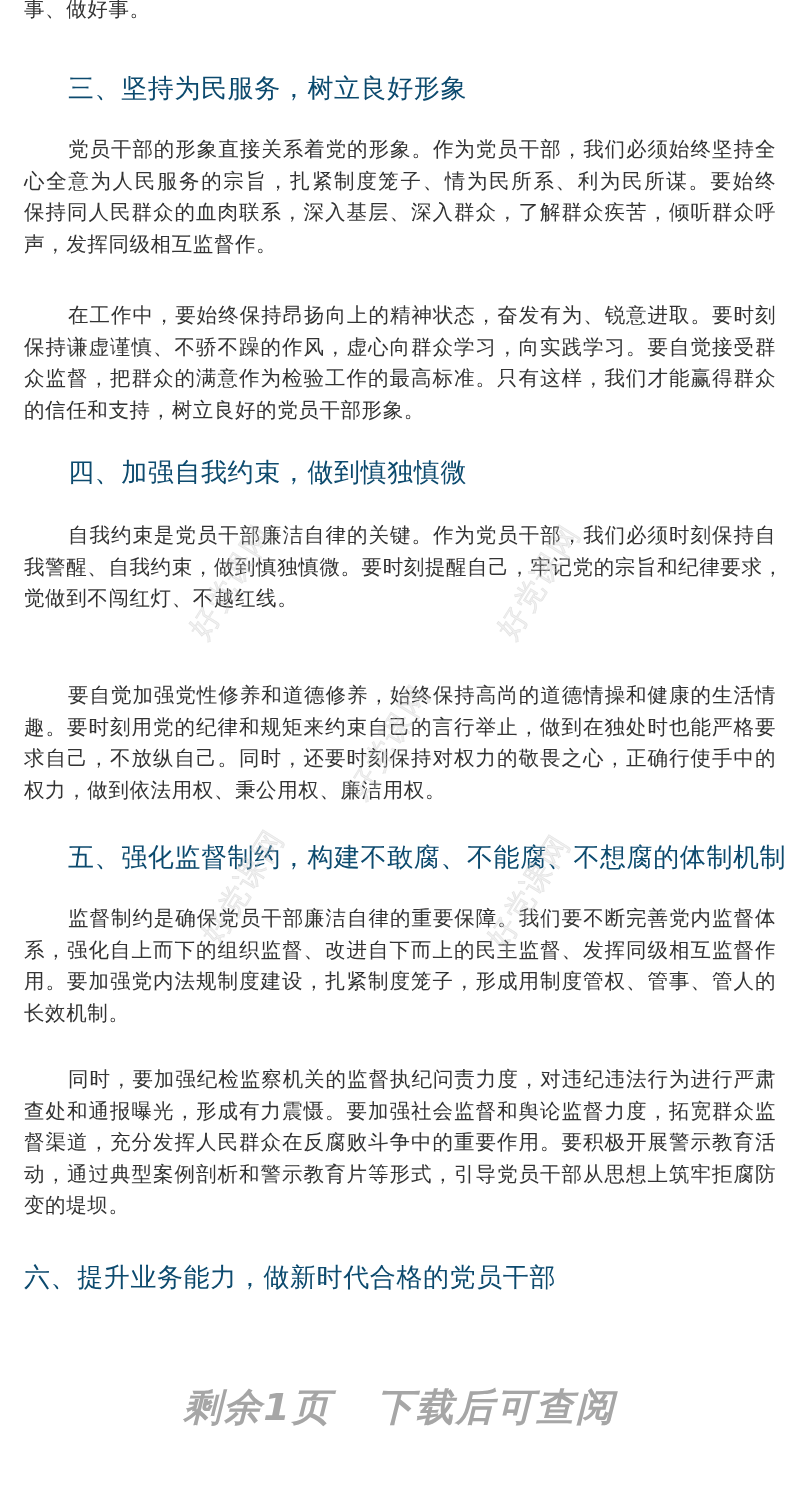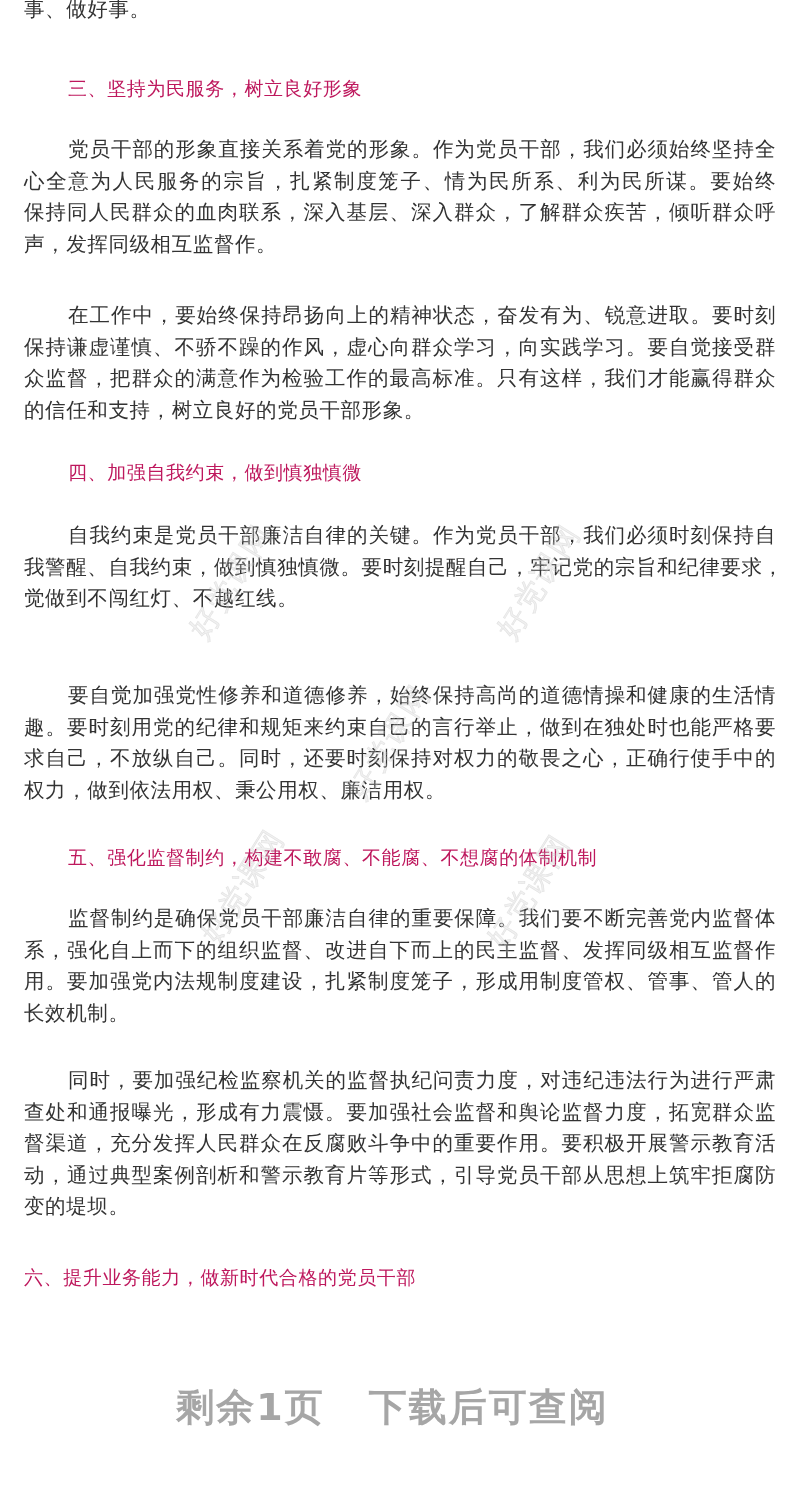--- a/index.html
+++ b/index.html
@@ -40,49 +40,50 @@
       text-align-last: justify;
     }
     .line-block .ln.last {
       text-align-last: left;
     }
     .indent {
       padding-left: 44px;
     }
     .heading {
       position: absolute;
-      font-size: 19px;
+      font-size: 26px;
       line-height: 31.5px;
       letter-spacing: 0.6px;
-      color: #be185d;
+      color: #0c4a6e;
       white-space: nowrap;
     }
     .watermark {
       position: absolute;
       font-family: "DejaVu Sans", sans-serif;
       font-size: 30px;
       color: rgba(200, 200, 200, 0.28);
       transform: rotate(-58deg);
       transform-origin: left top;
       white-space: nowrap;
       letter-spacing: 2px;
       pointer-events: none;
       -webkit-text-stroke: 0.6px rgba(190,190,190,0.35);
     }
     .footer-banner {
       position: absolute;
-      left: 1px;
+      left: 8px;
       top: 1382px;
       width: 783px;
       text-align: center;
       font-family: "DejaVu Sans", "Liberation Sans", sans-serif;
       font-weight: bold;
       font-size: 38px;
       color: #a6a6a6;
       letter-spacing: 2px;
+      font-style: italic;
     }
     .footer-banner .gap {
       display: inline-block;
       width: 44px;
     }
   </style>
 </head>
 <body>
 
 <div class="page">
@@ -124,21 +125,21 @@
 
   <div class="heading" style="left:68px; top:842px;">五、强化监督制约，构建不敢腐、不能腐、不想腐的体制机制</div>
 
   <div class="line-block" style="top:903px;">
     <span class="ln indent">监督制约是确保党员干部廉洁自律的重要保障。我们要不断完善党内监督体</span>
     <span class="ln">系，强化自上而下的组织监督、改进自下而上的民主监督、发挥同级相互监督作</span>
     <span class="ln">用。要加强党内法规制度建设，扎紧制度笼子，形成用制度管权、管事、管人的</span>
     <span class="ln last">长效机制。</span>
   </div>
 
-  <div class="line-block" style="top:1065px;">
+  <div class="line-block" style="top:1065px;font-family:Liberation Mono, monospace;">
     <span class="ln indent">同时，要加强纪检监察机关的监督执纪问责力度，对违纪违法行为进行严肃</span>
     <span class="ln">查处和通报曝光，形成有力震慑。要加强社会监督和舆论监督力度，拓宽群众监</span>
     <span class="ln">督渠道，充分发挥人民群众在反腐败斗争中的重要作用。要积极开展警示教育活</span>
     <span class="ln">动，通过典型案例剖析和警示教育片等形式，引导党员干部从思想上筑牢拒腐防</span>
     <span class="ln last">变的堤坝。</span>
   </div>
 
   <div class="heading" style="left:24px; top:1262px;text-align:right;">六、提升业务能力，做新时代合格的党员干部</div>
 
   <div class="watermark" style="left:180px; top:625px;">好党课网</div>

